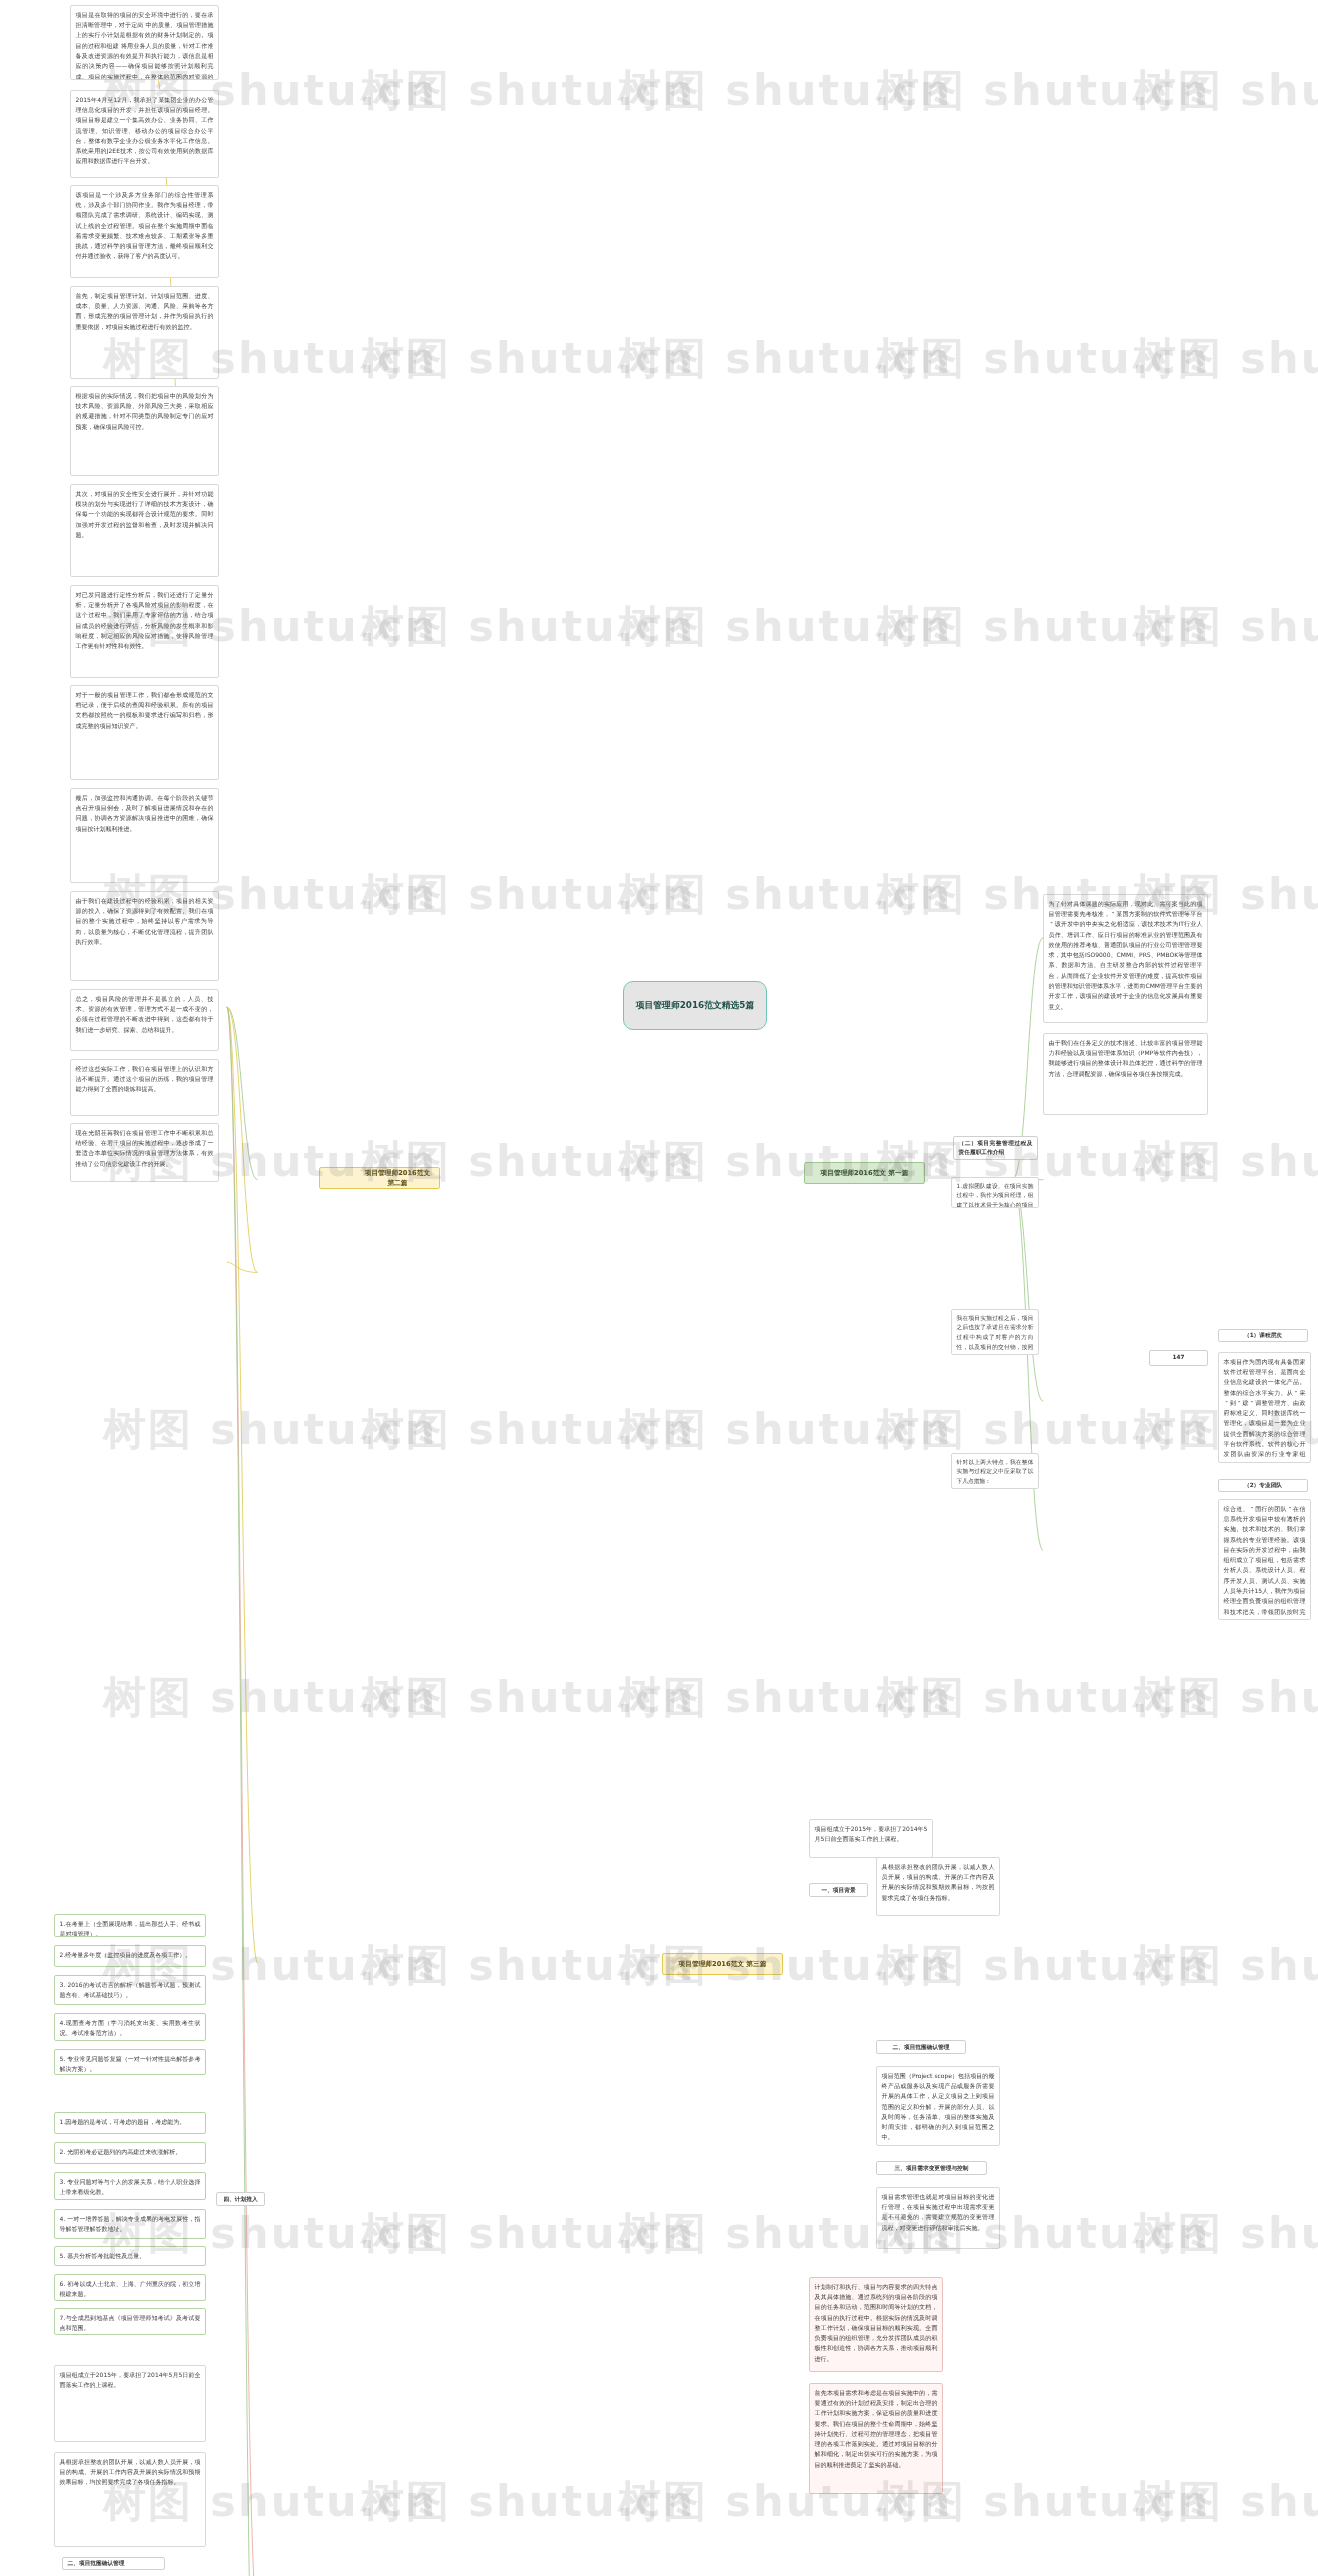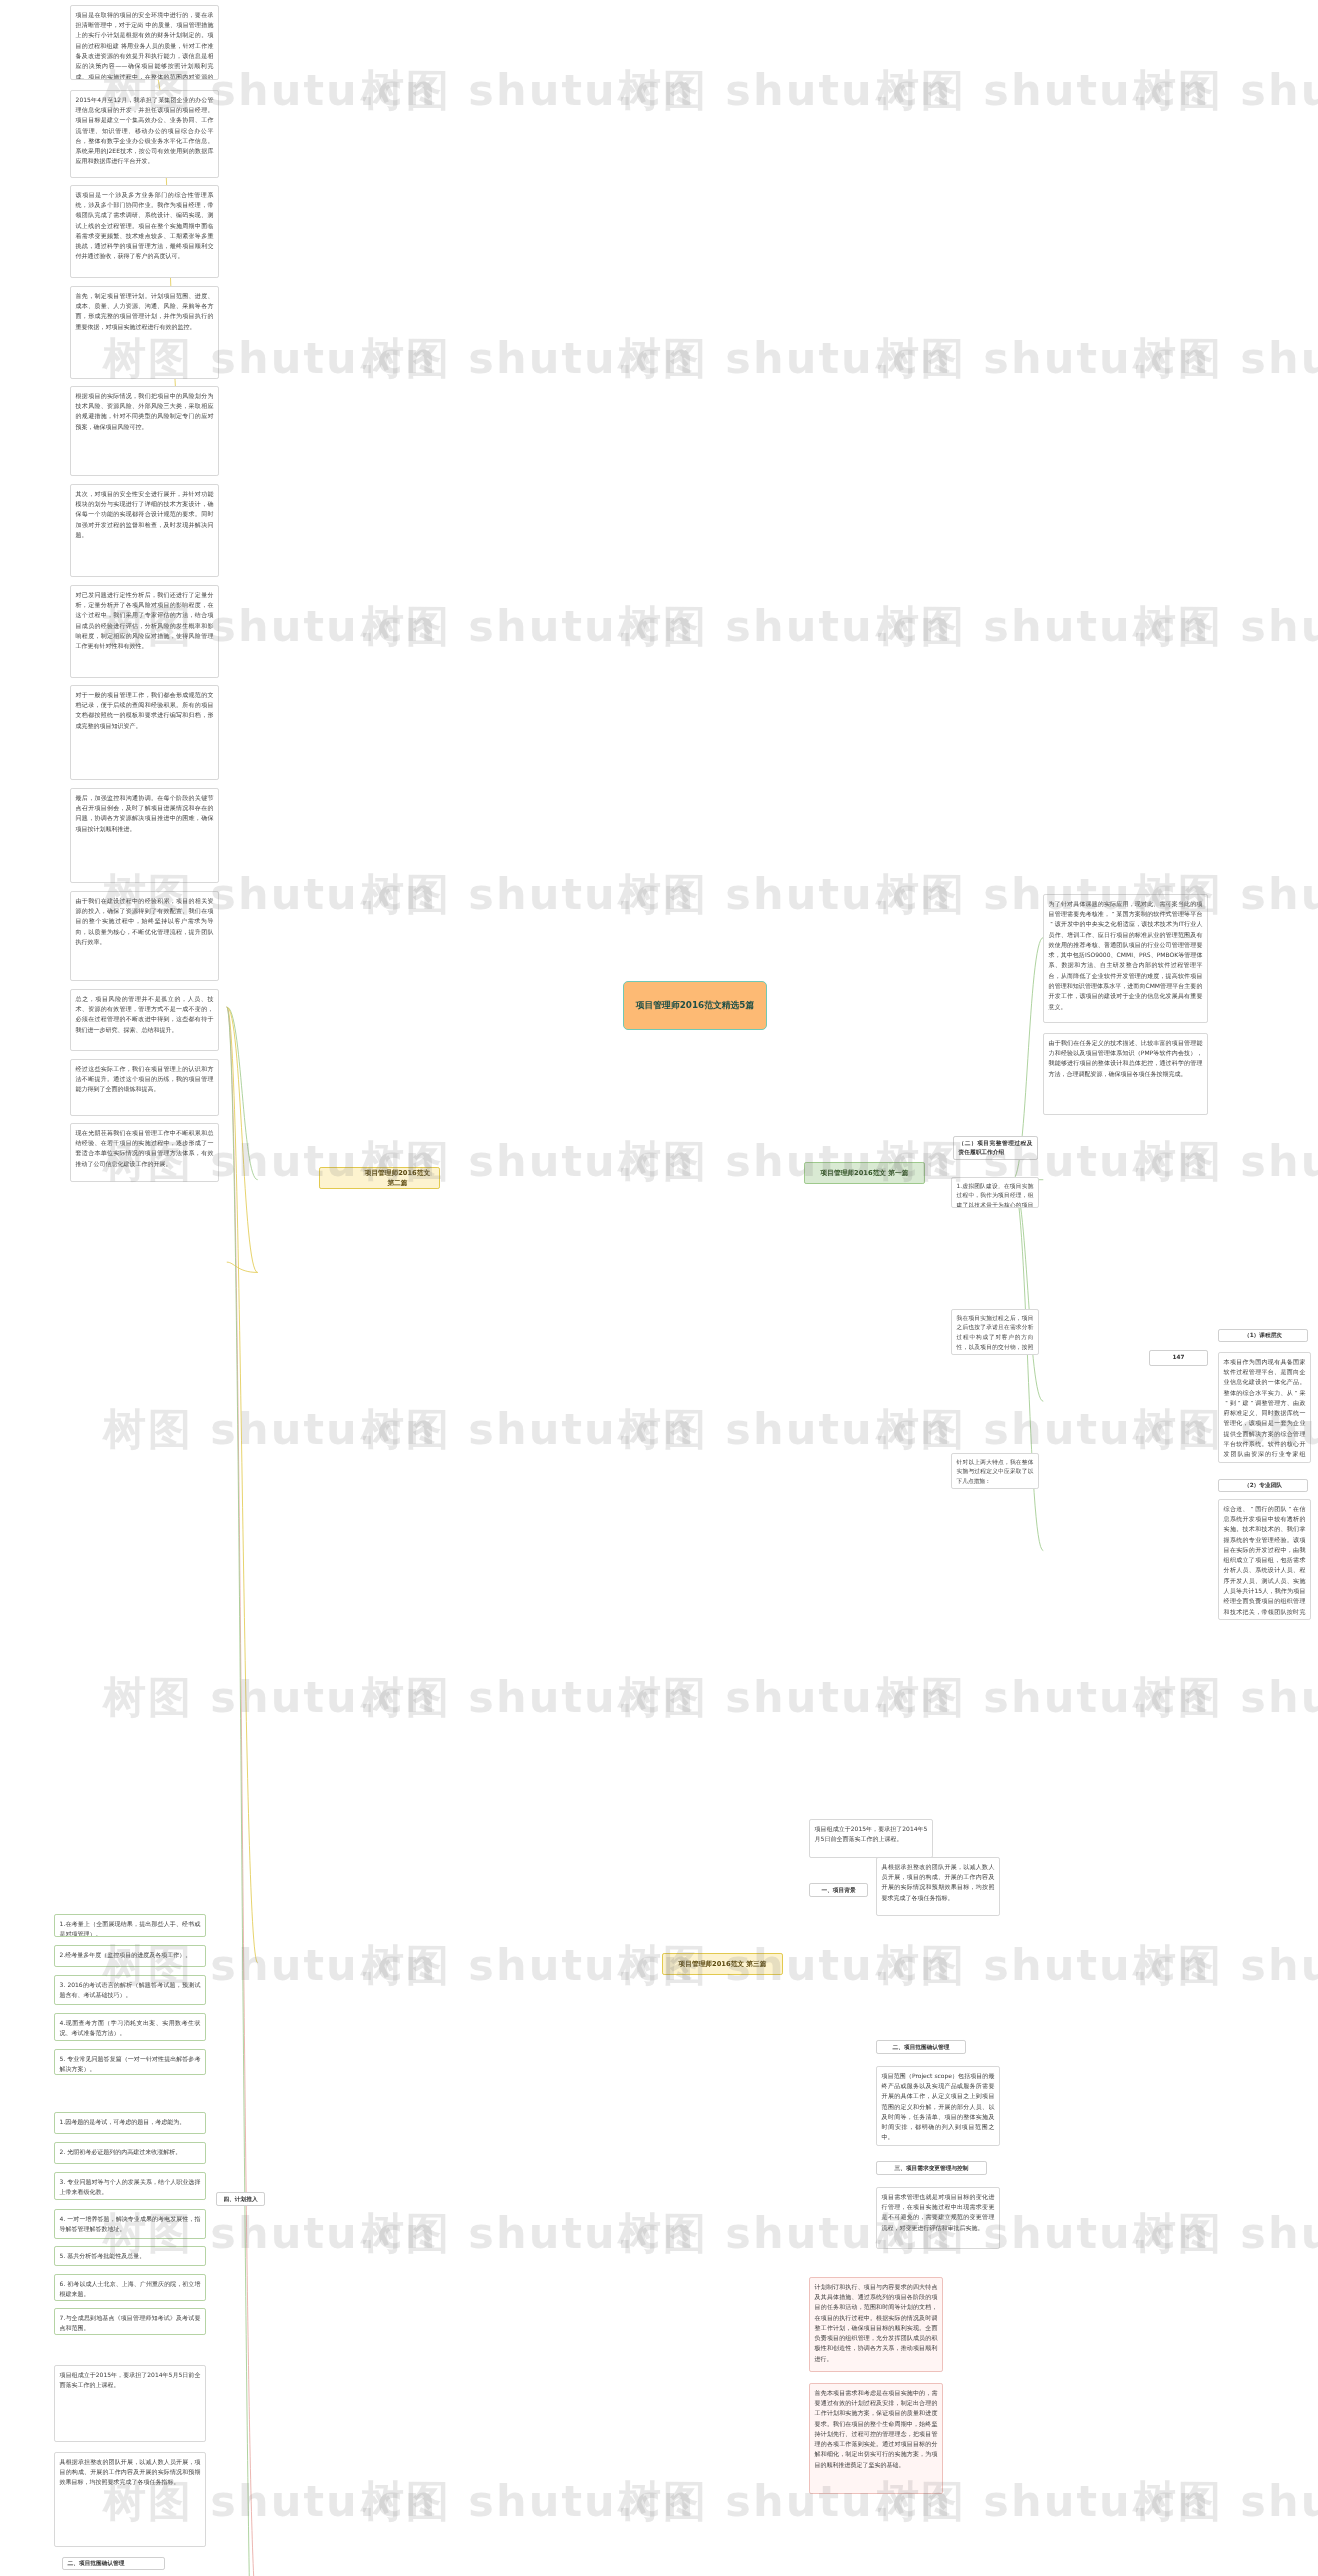--- a/index.html
+++ b/index.html
@@ -20,24 +20,24 @@
     position:absolute;box-sizing:border-box;
     border-radius:2.1px;
     font-size:6px;line-height:1.72;
     color:#3a3a3a;
     padding:3.6px 4.6px;
     text-align:justify;
     overflow:hidden;
     word-break:break-all;
   }
   .topic-root{
-    background:#fdba74;border:0.5px solid #6fc9b6;color:#1f4f46;
+    background:#e5e5e5;border:0.5px solid #6fc9b6;color:#1f4f46;
     font-size:8.8px;font-weight:bold;line-height:1.6;
     display:flex;align-items:center;justify-content:center;
-    padding:5.2px 6.2px;border-radius:5px;
+    padding:5.2px 6.2px;border-radius:10px;
   }
   .topic-main{
     font-size:6.7px;font-weight:bold;line-height:1.5;
     display:flex;align-items:center;justify-content:center;
     text-align:center;padding:4.1px 5.2px;border-radius:2.1px;
   }
   .m-green{background:#d9ead3;border:0.5px solid #9ec98c;color:#2f5222;}
   .m-yellow{background:#fdf3cf;border:0.5px solid #e2c94e;color:#5c4a10;}
   .sub-title{
     background:#ffffff;border:0.5px solid #cfcfcf;color:#333;

